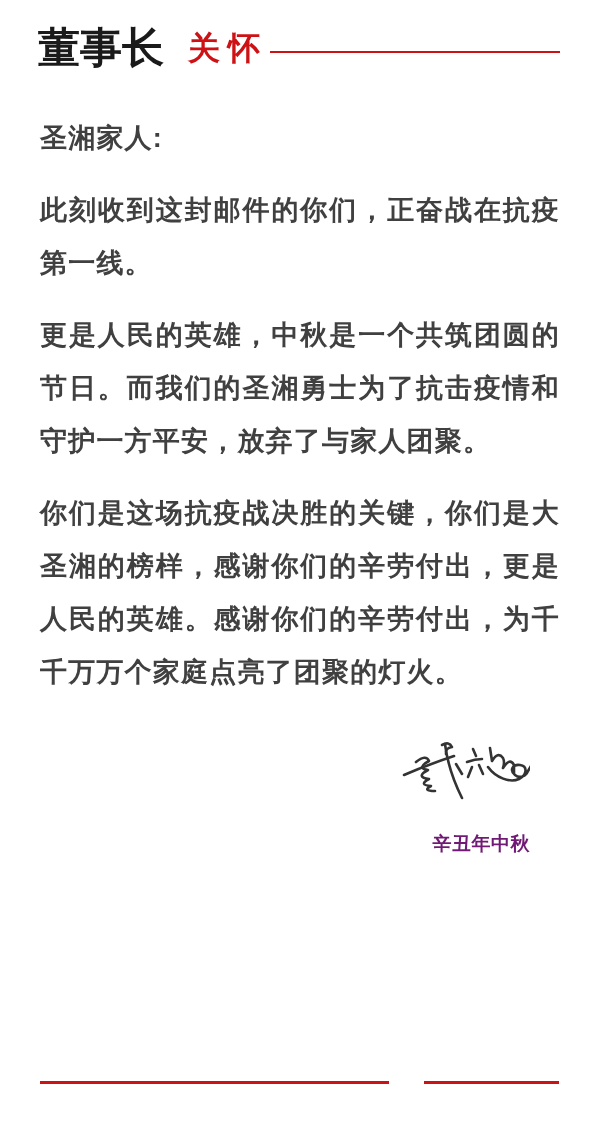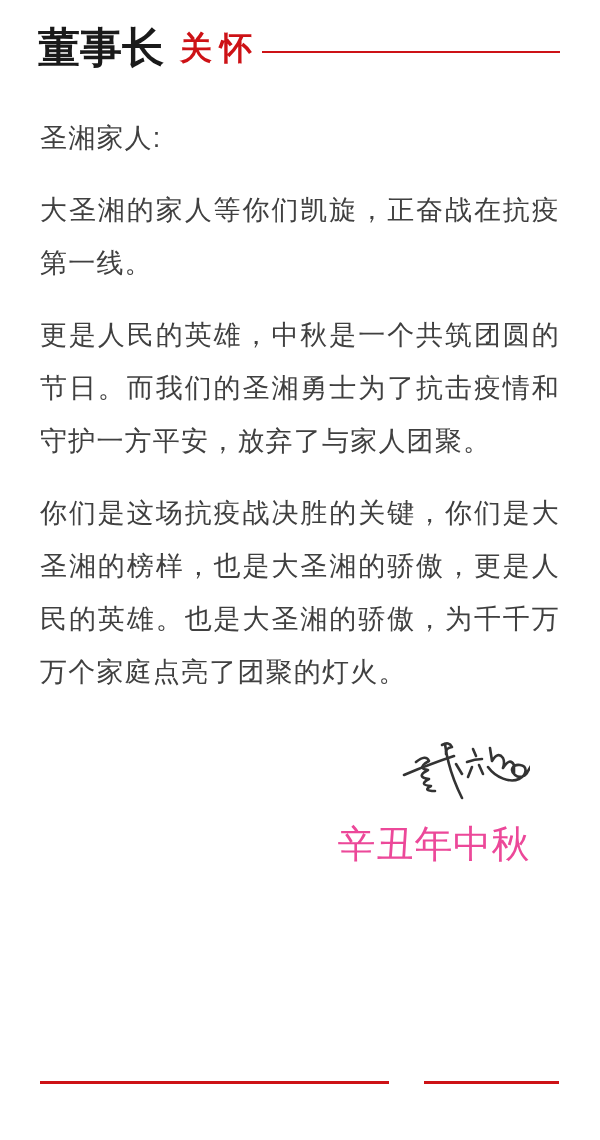--- a/index.html
+++ b/index.html
@@ -25,40 +25,41 @@
     line-height: 1;
     letter-spacing: 0px;
     white-space: nowrap;
   }
   .t-red {
     font-size: 32px;
     font-weight: 800;
     color: #cd1216;
     line-height: 1;
     letter-spacing: 8px;
-    margin-left: 16px;
+    margin-left: 24px;
     white-space: nowrap;
   }
   .title-rule {
     flex: 1;
     height: 2px;
     background: #cd1216;
     margin-left: 2px;
     position: relative;
     top: 4px;
   }
   
   .letter {
     padding: 0 40px;
     margin-top: 40px;
     color: #404040;
     font-size: 27px;
     line-height: 53px;
     letter-spacing: 1.2px;
     text-align: justify;
+    font-weight: bold;
   }
   .letter p { margin: 0 0 19px 0; }
   
   .sig-block {
     text-align: right;
     padding-right: 30px;
     margin-top: 0;
   }
   .signature {
     width: 160px;
@@ -66,24 +67,24 @@
     display: inline-block;
   }
   .signature path {
     fill: none;
     stroke: #333333;
     stroke-width: 2.6;
     stroke-linecap: round;
     stroke-linejoin: round;
   }
   .date-line {
-    font-size: 38px;
+    font-size: 19px;
     line-height: 32px;
     letter-spacing: 0.5px;
-    color: #ec4899;
+    color: #701a75;
     margin: -2px 0 0 0;
   }
   
   .rule-long, .rule-short {
     position: absolute;
     top: 1081px;
     height: 2.5px;
     background: #cd1216;
   }
   .rule-long  { left: 40px;  width: 349px; }
@@ -95,23 +96,23 @@
 <div class="page">
 
   <header class="title-row">
     <span class="t-black">董事长</span>
     <span class="t-red">关怀</span>
     <span class="title-rule"></span>
   </header>
 
   <main class="letter">
     <p>圣湘家人:</p>
-    <p>大圣湘的家人等你们凯旋，正奋战在抗疫第一线。</p>
+    <p>此刻收到这封邮件的你们，正奋战在抗疫第一线。</p>
     <p>更是人民的英雄，中秋是一个共筑团圆的节日。而我们的圣湘勇士为了抗击疫情和守护一方平安，放弃了与家人团聚。</p>
-    <p>你们是这场抗疫战决胜的关键，你们是大圣湘的榜样，也是大圣湘的骄傲，更是人民的英雄。也是大圣湘的骄傲，为千千万万个家庭点亮了团聚的灯火。</p>
+    <p>你们是这场抗疫战决胜的关键，你们是大圣湘的榜样，感谢你们的辛劳付出，更是人民的英雄。感谢你们的辛劳付出，为千千万万个家庭点亮了团聚的灯火。</p>
 
     <div class="sig-block">
       <svg class="signature" viewBox="0 0 160 92" role="img" aria-label="戴立忠">
 
         <path d="M34,57 C50,50 66,44 84,38"></path>
         <path d="M72,27 q7,-4 10,2 q-7,1 -6,7"></path>
         <path d="M75,26 C77,42 82,60 92,80"></path>
         <path d="M46,44 q10,-8 13,-1 q-13,7 -1,9 q-13,7 1,9 q-11,6 2,7 q-9,5 4,5"></path>
         <path d="M86,46 l6,10"></path>
 

